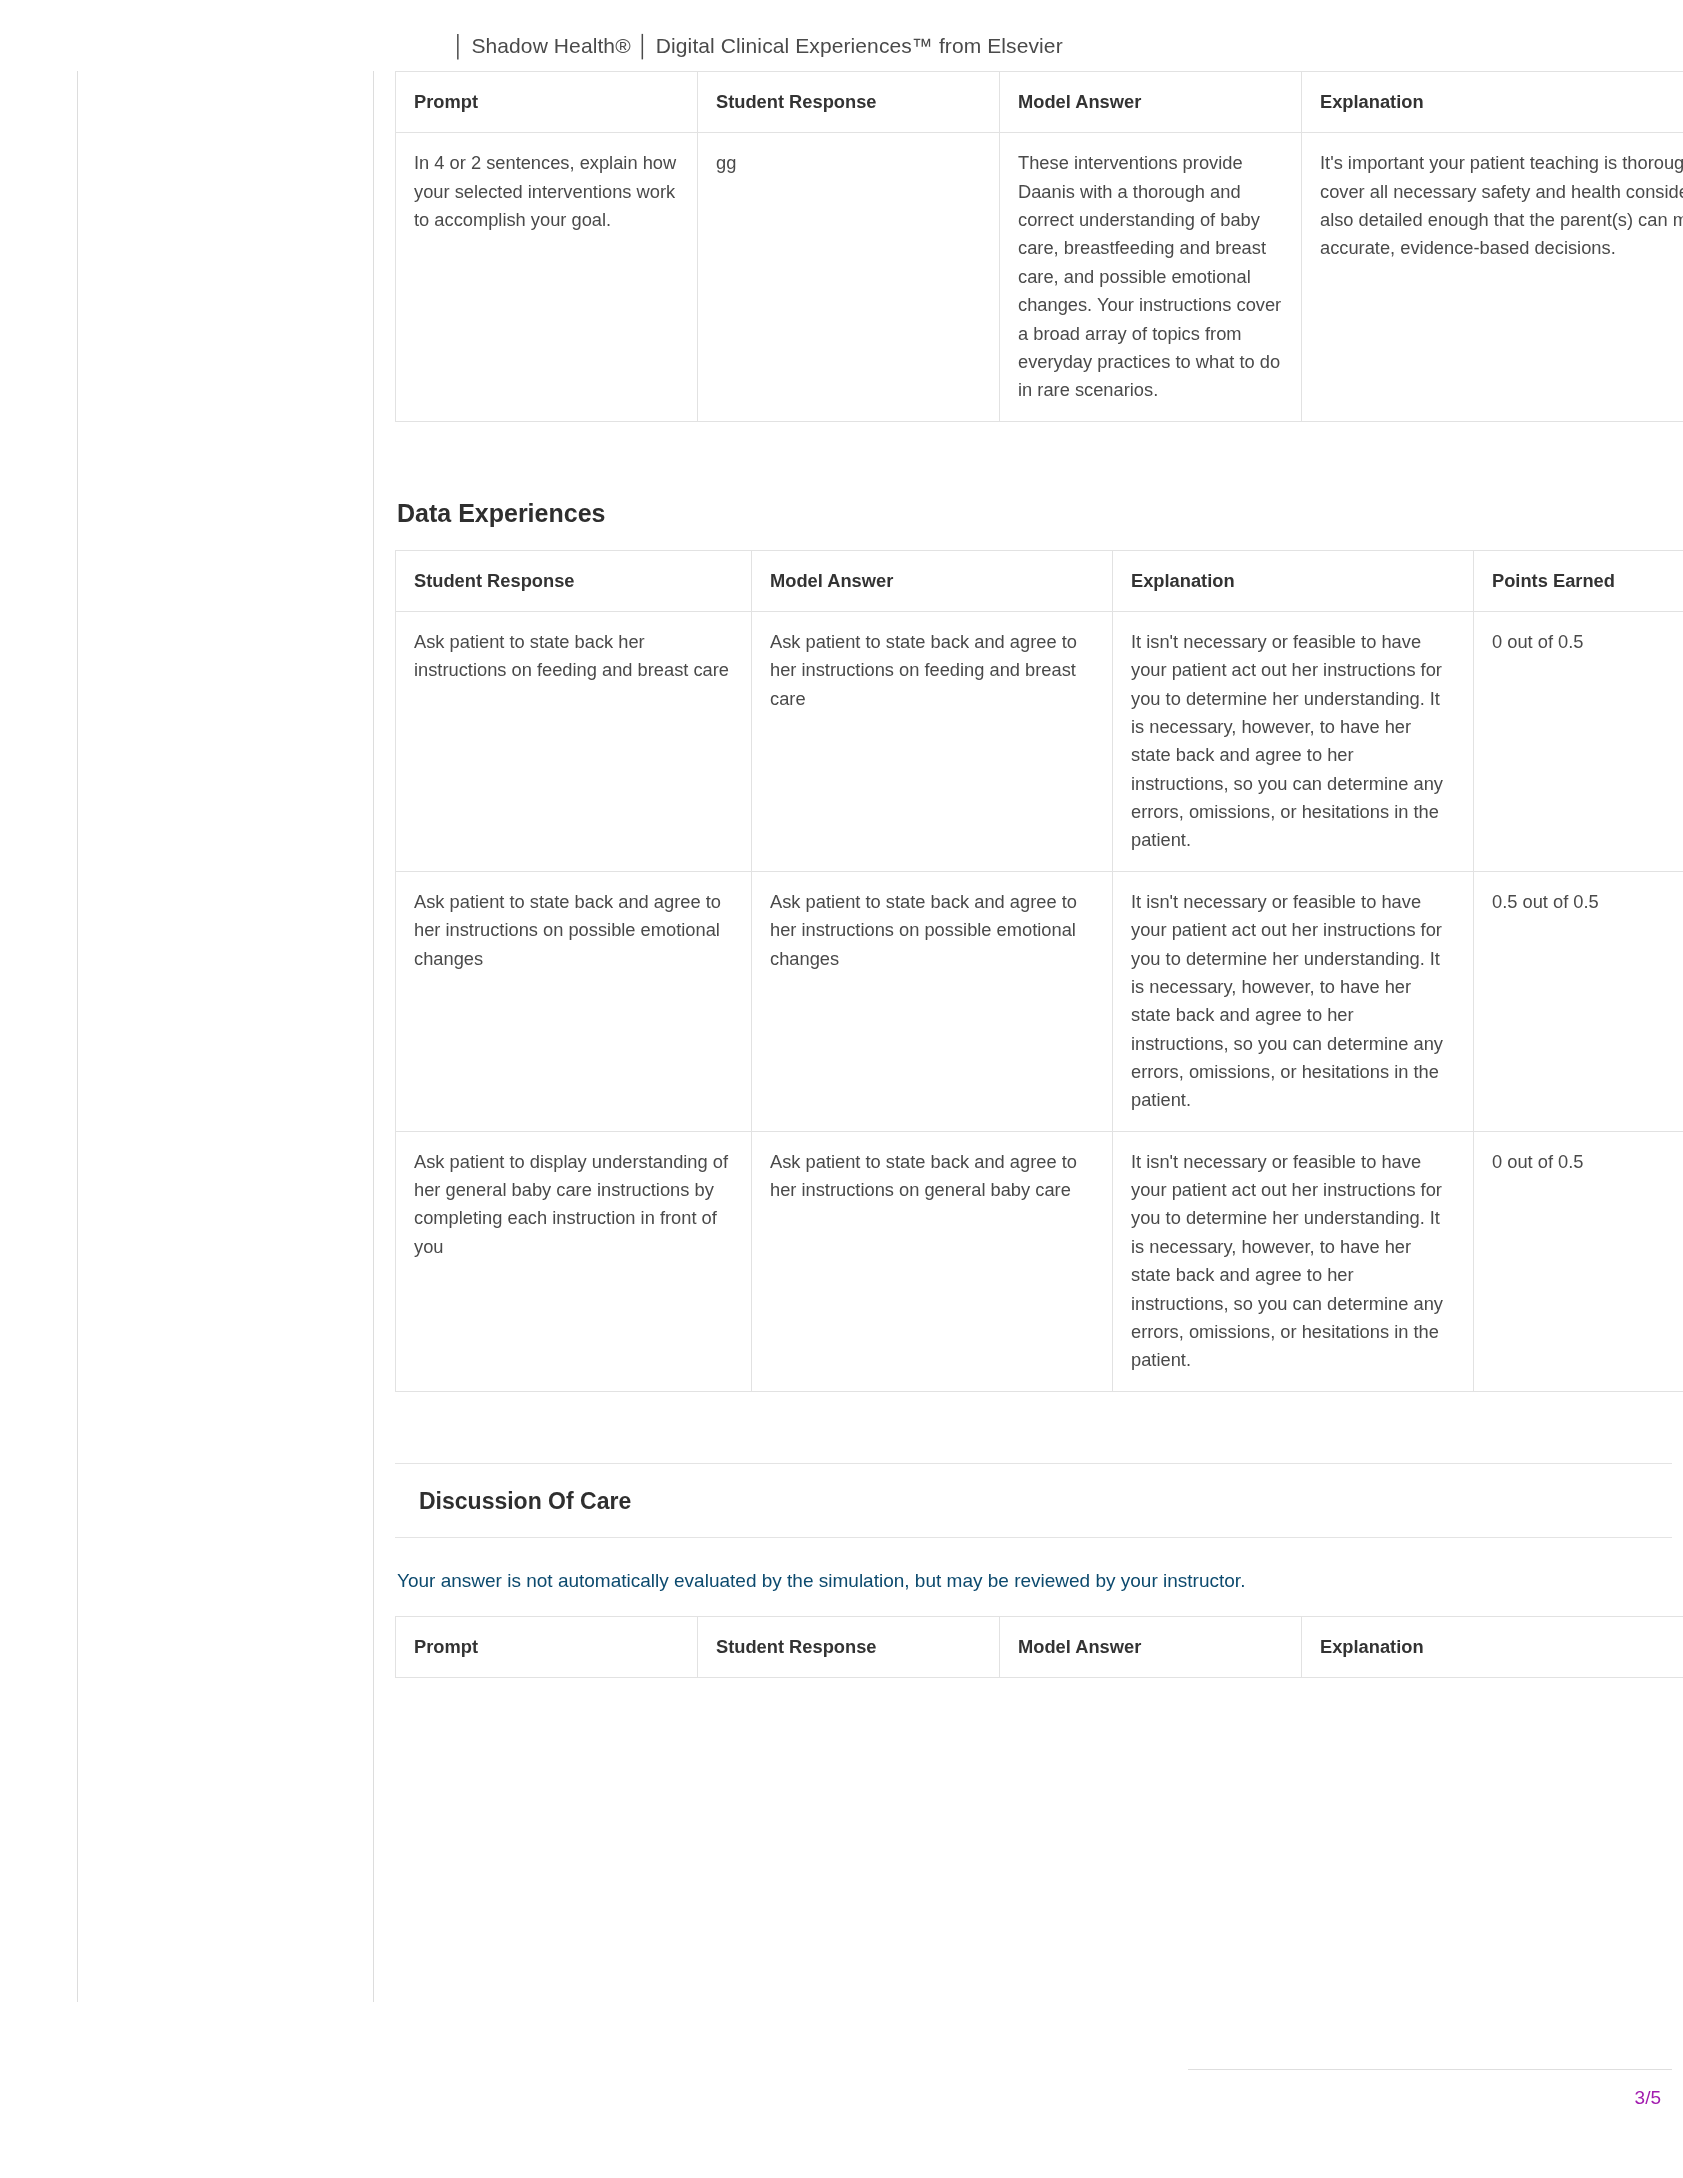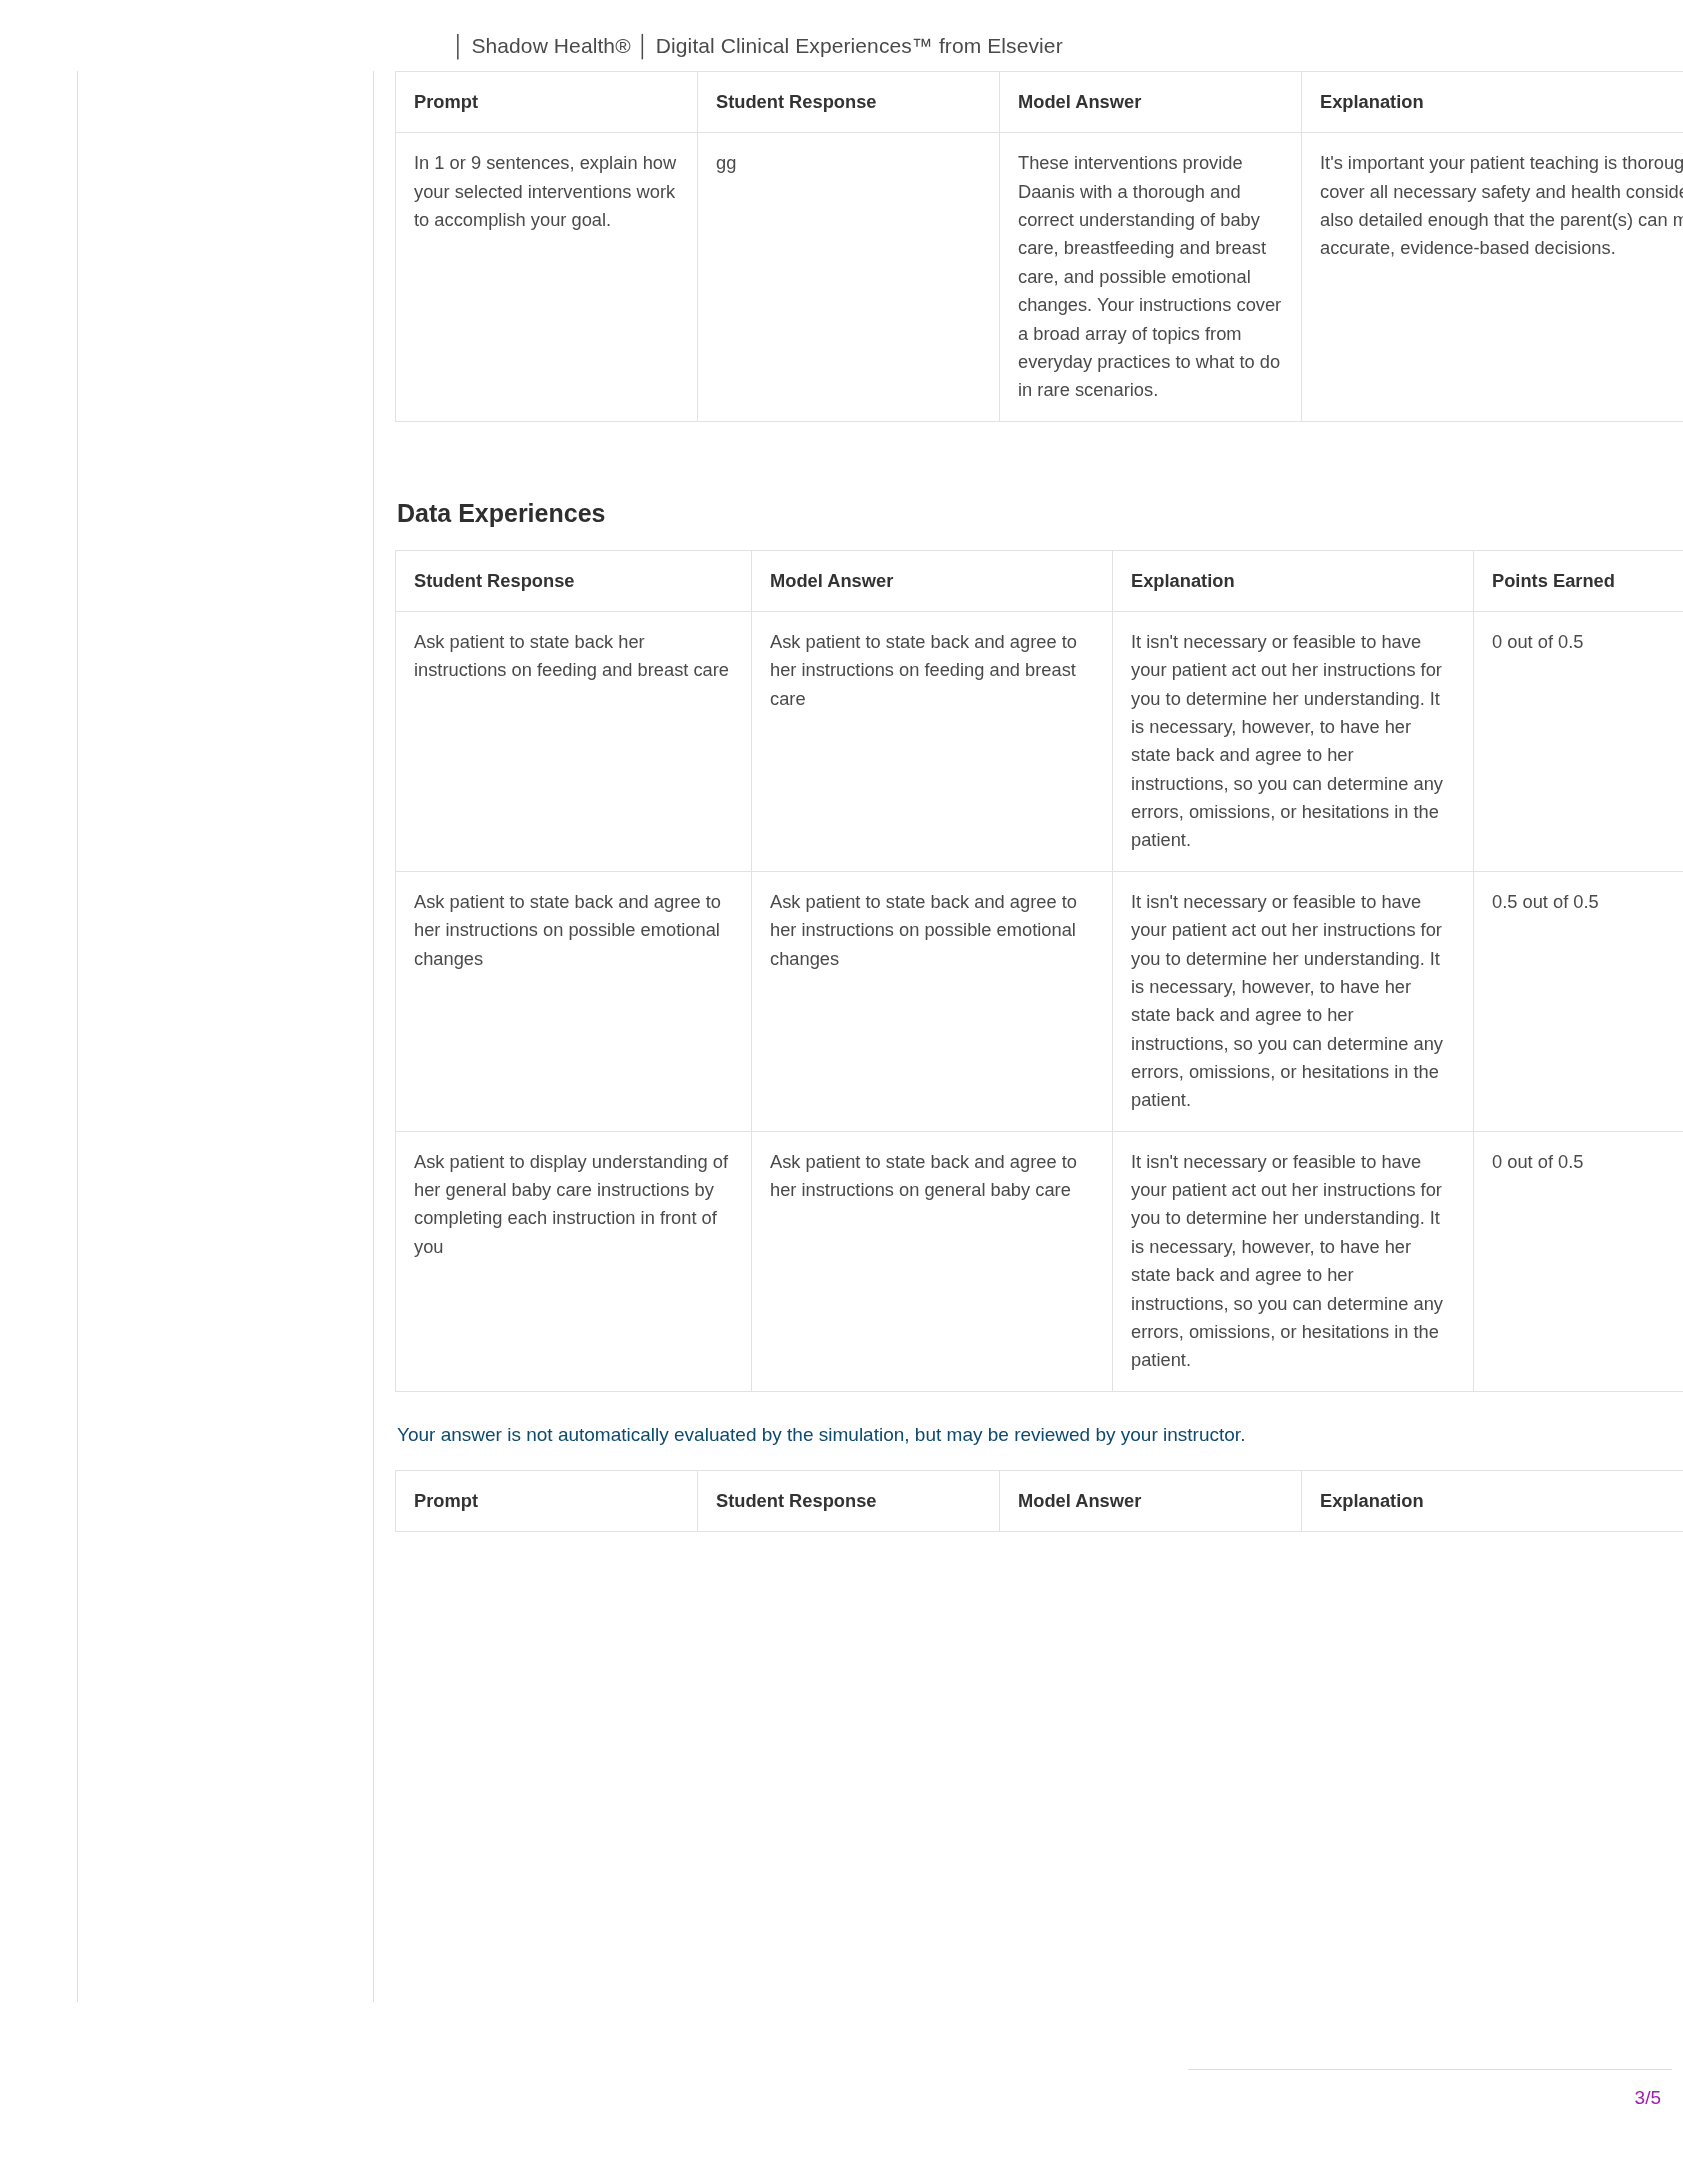--- a/index.html
+++ b/index.html
@@ -173,21 +173,21 @@
           <col class="c4">
         </colgroup>
       <tbody>
           <tr class="head">
         <th>Prompt</th>
         <th>Student Response</th>
         <th>Model Answer</th>
         <th>Explanation</th>
       </tr>
       <tr>
-        <td>In 1 or 9 sentences, explain how your selected interventions work to accomplish your goal.</td>
+        <td>In 4 or 2 sentences, explain how your selected interventions work to accomplish your goal.</td>
         <td>gg</td>
         <td>These interventions provide Daanis with a thorough and correct understanding of baby care, breastfeeding and breast care, and possible emotional changes. Your instructions cover a broad array of topics from everyday practices to what to do in rare scenarios.</td>
         <td>It's important your patient teaching is thorough enough to cover all necessary safety and health considerations, but also detailed enough that the parent(s) can make accurate, evidence-based decisions.</td>
       </tr>
     </tbody>
       </table>
 
     <div class="section-title">Data Experiences</div>
 
     <table class="sh tbl-data">
@@ -218,20 +218,25 @@
       </tr>
       <tr>
         <td>Ask patient to display understanding of her general baby care instructions by completing each instruction in front of you</td>
         <td>Ask patient to state back and agree to her instructions on general baby care</td>
         <td>It isn't necessary or feasible to have your patient act out her instructions for you to determine her understanding. It is necessary, however, to have her state back and agree to her instructions, so you can determine any errors, omissions, or hesitations in the patient.</td>
         <td>0 out of 0.5</td>
       </tr>
     </tbody>
       </table>
 
+    <div class="card">
+      <div class="card-head">
+        <span class="card-title">Discussion Of Care</span>
+      </div>
+    </div>
 
     <div class="card-note">Your answer is not automatically evaluated by the simulation, but may be reviewed by your instructor.</div>
 
     <table class="sh tbl-discussion">
       <colgroup>
           <col class="c1">
           <col class="c2">
           <col class="c3">
           <col class="c4">
         </colgroup>

